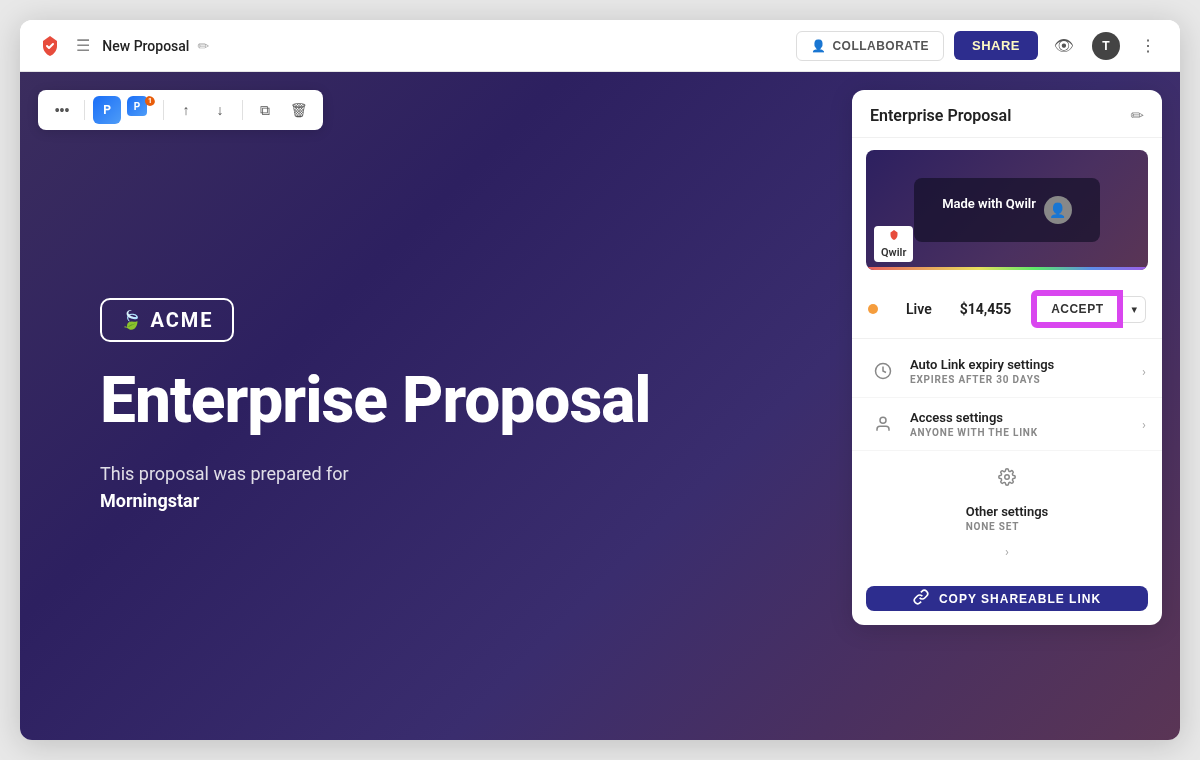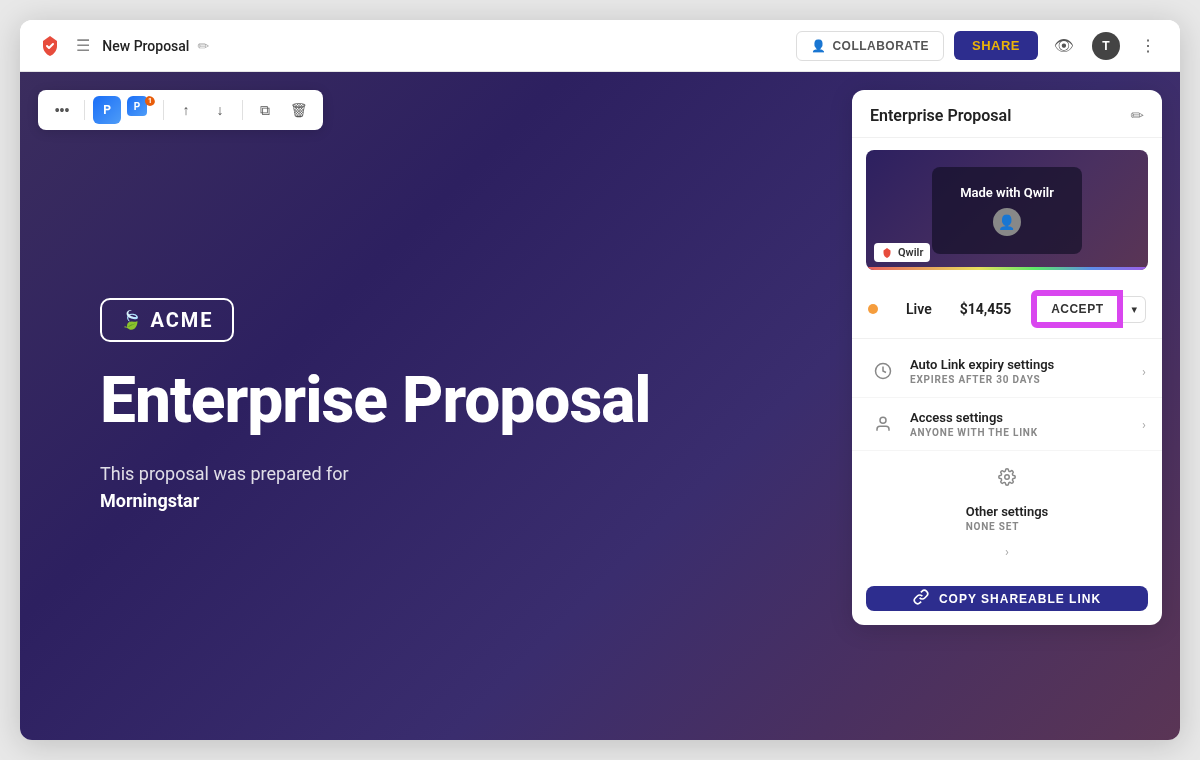--- a/index.html
+++ b/index.html
@@ -75,21 +75,21 @@
       background: #fff;
       color: #555;
       font-size: 12px;
       font-weight: 600;
       cursor: pointer;
       letter-spacing: 0.5px;
     }
     .share-btn {
       padding: 7px 18px;
       background: #2d2d8e;
-      color: #eab308;
+      color: #fef9c3;
       border: none;
       border-radius: 6px;
       font-size: 13px;
       font-weight: 700;
       cursor: pointer;
       letter-spacing: 0.5px;
     }
     .topbar-icon-btn {
       width: 32px;
       height: 32px;
@@ -238,22 +238,22 @@
       background: linear-gradient(135deg, #2d2060 0%, #4a3060 60%, #5a3555 100%);
       display: flex;
       align-items: center;
       justify-content: center;
     }
     .thumbnail-inner {
       background: rgba(20,15,40,0.7);
       border-radius: 8px;
       padding: 18px 28px;
       display: flex;
-      flex-direction: column;
-      align-items: center;
+      flex-direction: row;
+      align-items: flex-start;
       gap: 8px;
     }
     .thumbnail-text {
       font-size: 13px;
       font-weight: 600;
       color: #fff;
     }
     .thumbnail-avatar {
       width: 28px;
       height: 28px;
@@ -279,20 +279,21 @@
       left: 8px;
       background: #fff;
       border-radius: 4px;
       padding: 3px 7px;
       display: flex;
       align-items: center;
       gap: 5px;
       font-size: 11px;
       font-weight: 600;
       color: #333;
+      flex-direction: column;
     }
     
     .status-row {
       display: flex;
       align-items: center;
       justify-content: space-between;
       padding: 10px 16px;
       border-bottom: 1px solid #f0f0f0;
     }
     .status-live {

